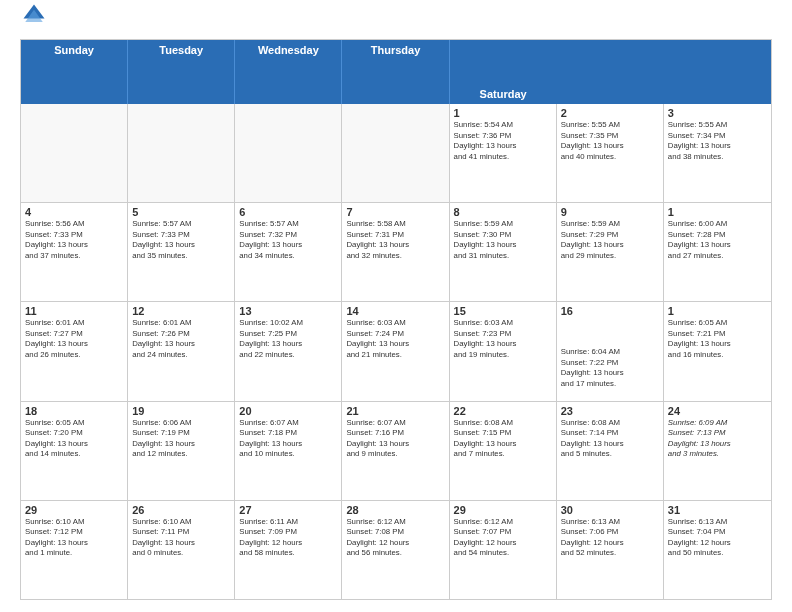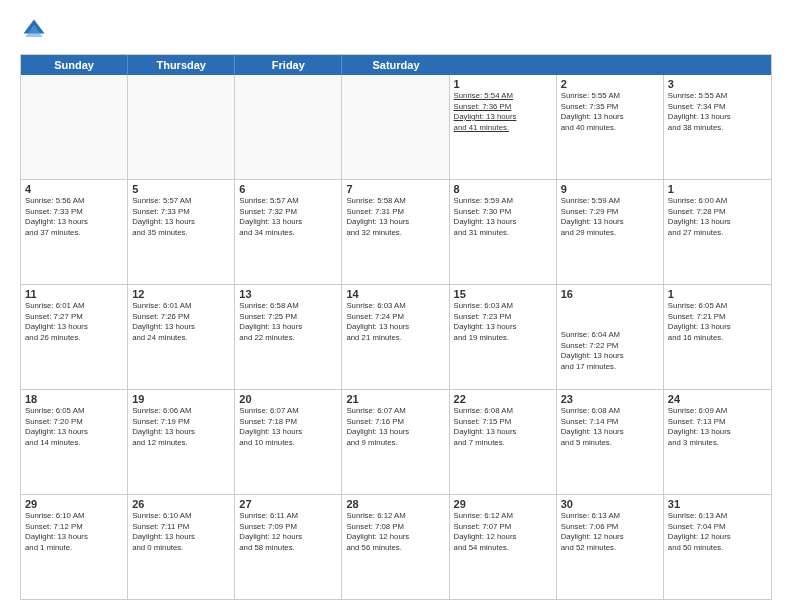--- a/index.html
+++ b/index.html
@@ -6,21 +6,21 @@
     body {
       font-family: Arial, sans-serif;
       background: #fff;
       width: 792px;
       height: 612px;
       overflow: hidden;
     }
     .page {
       width: 792px;
       height: 612px;
-      padding: 16px 20px 12px 20px;
+      padding: 1px 20px 12px 20px;
       display: flex;
       flex-direction: column;
     }
     .header {
       display: flex;
       justify-content: space-between;
       align-items: flex-start;
       margin-bottom: 10px;
     }
     .logo {
@@ -72,21 +72,21 @@
       background: #2a6db5;
     }
     .cal-header-cell {
       color: #fff;
       font-size: 11px;
       font-weight: bold;
       padding: 4px 4px;
       text-align: center;
       border-right: 1px solid #4a8dd5;
     }
-    .cal-header-cell:last-child { border-right: none; }
+    .cal-header-cell:last-child { border-right: none; margin-top: 44px; }
     .cal-body {
       flex: 1;
       display: flex;
       flex-direction: column;
     }
     .cal-row {
       display: grid;
       grid-template-columns: repeat(7, 1fr);
       flex: 1;
       border-top: 1px solid #ccc;
@@ -133,33 +133,34 @@
     </div>
     <div class="title-block">
       <div class="title-month"></div>
       <div class="title-location"></div>
     </div>
   </div>
 
   <div class="calendar">
     <div class="cal-header">
     <div class="cal-header-cell">Sunday</div>
+        <div class="cal-header-cell">Tuesday</div>
+        <div class="cal-header-cell">Wednesday</div>
         <div class="cal-header-cell">Thursday</div>
-        <div class="cal-header-cell">Friday</div>
         <div class="cal-header-cell">Saturday</div>
       </div>
     <div class="cal-body">
     <div class="cal-row">
           <div class="cal-cell empty"></div>
           <div class="cal-cell empty"></div>
           <div class="cal-cell empty"></div>
           <div class="cal-cell empty"></div>
           <div class="cal-cell">
             <span class="day-num">1</span>
-            <div class="cell-info" style="white-space: pre-line; text-decoration: underline;">Sunrise: 5:54 AM
+            <div class="cell-info" style="white-space: pre-line;">Sunrise: 5:54 AM
 Sunset: 7:36 PM
 Daylight: 13 hours
 and 41 minutes.</div>
           </div>
           <div class="cal-cell">
             <span class="day-num">2</span>
             <div class="cell-info" style="white-space: pre-line;">Sunrise: 5:55 AM
 Sunset: 7:35 PM
 Daylight: 13 hours
 and 40 minutes.</div>
@@ -233,21 +234,21 @@
           </div>
           <div class="cal-cell">
             <span class="day-num">12</span>
             <div class="cell-info" style="white-space: pre-line;">Sunrise: 6:01 AM
 Sunset: 7:26 PM
 Daylight: 13 hours
 and 24 minutes.</div>
           </div>
           <div class="cal-cell">
             <span class="day-num">13</span>
-            <div class="cell-info" style="white-space: pre-line;">Sunrise: 6:58 AM
+            <div class="cell-info" style="white-space: pre-line;">Sunrise: 10:02 AM
 Sunset: 7:25 PM
 Daylight: 13 hours
 and 22 minutes.</div>
           </div>
           <div class="cal-cell">
             <span class="day-num">14</span>
             <div class="cell-info" style="white-space: pre-line;">Sunrise: 6:03 AM
 Sunset: 7:24 PM
 Daylight: 13 hours
 and 21 minutes.</div>
@@ -312,21 +313,21 @@
           </div>
           <div class="cal-cell">
             <span class="day-num">23</span>
             <div class="cell-info" style="white-space: pre-line;">Sunrise: 6:08 AM
 Sunset: 7:14 PM
 Daylight: 13 hours
 and 5 minutes.</div>
           </div>
           <div class="cal-cell">
             <span class="day-num">24</span>
-            <div class="cell-info" style="white-space: pre-line;">Sunrise: 6:09 AM
+            <div class="cell-info" style="white-space: pre-line; font-style: italic;">Sunrise: 6:09 AM
 Sunset: 7:13 PM
 Daylight: 13 hours
 and 3 minutes.</div>
           </div>
         </div>
         <div class="cal-row">
           <div class="cal-cell">
             <span class="day-num">29</span>
             <div class="cell-info" style="white-space: pre-line;">Sunrise: 6:10 AM
 Sunset: 7:12 PM

